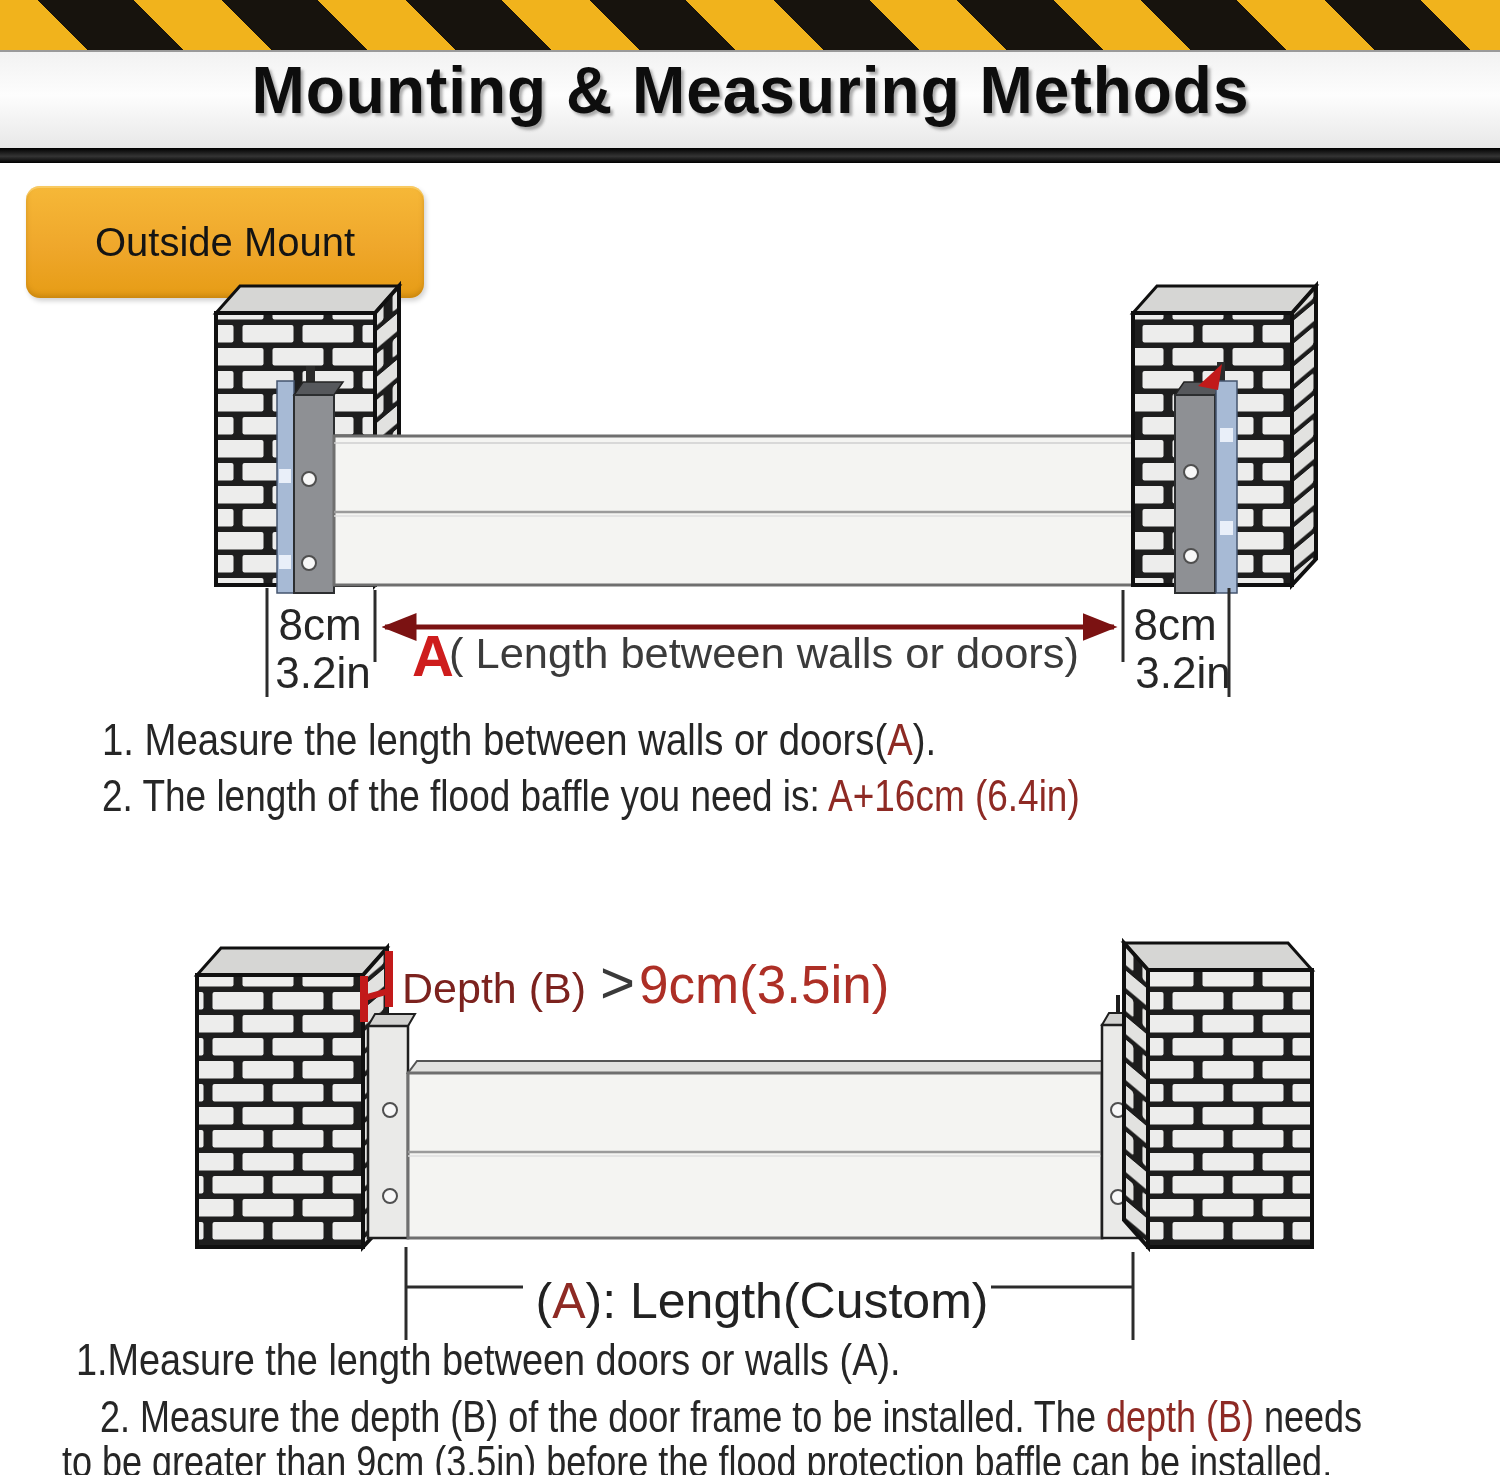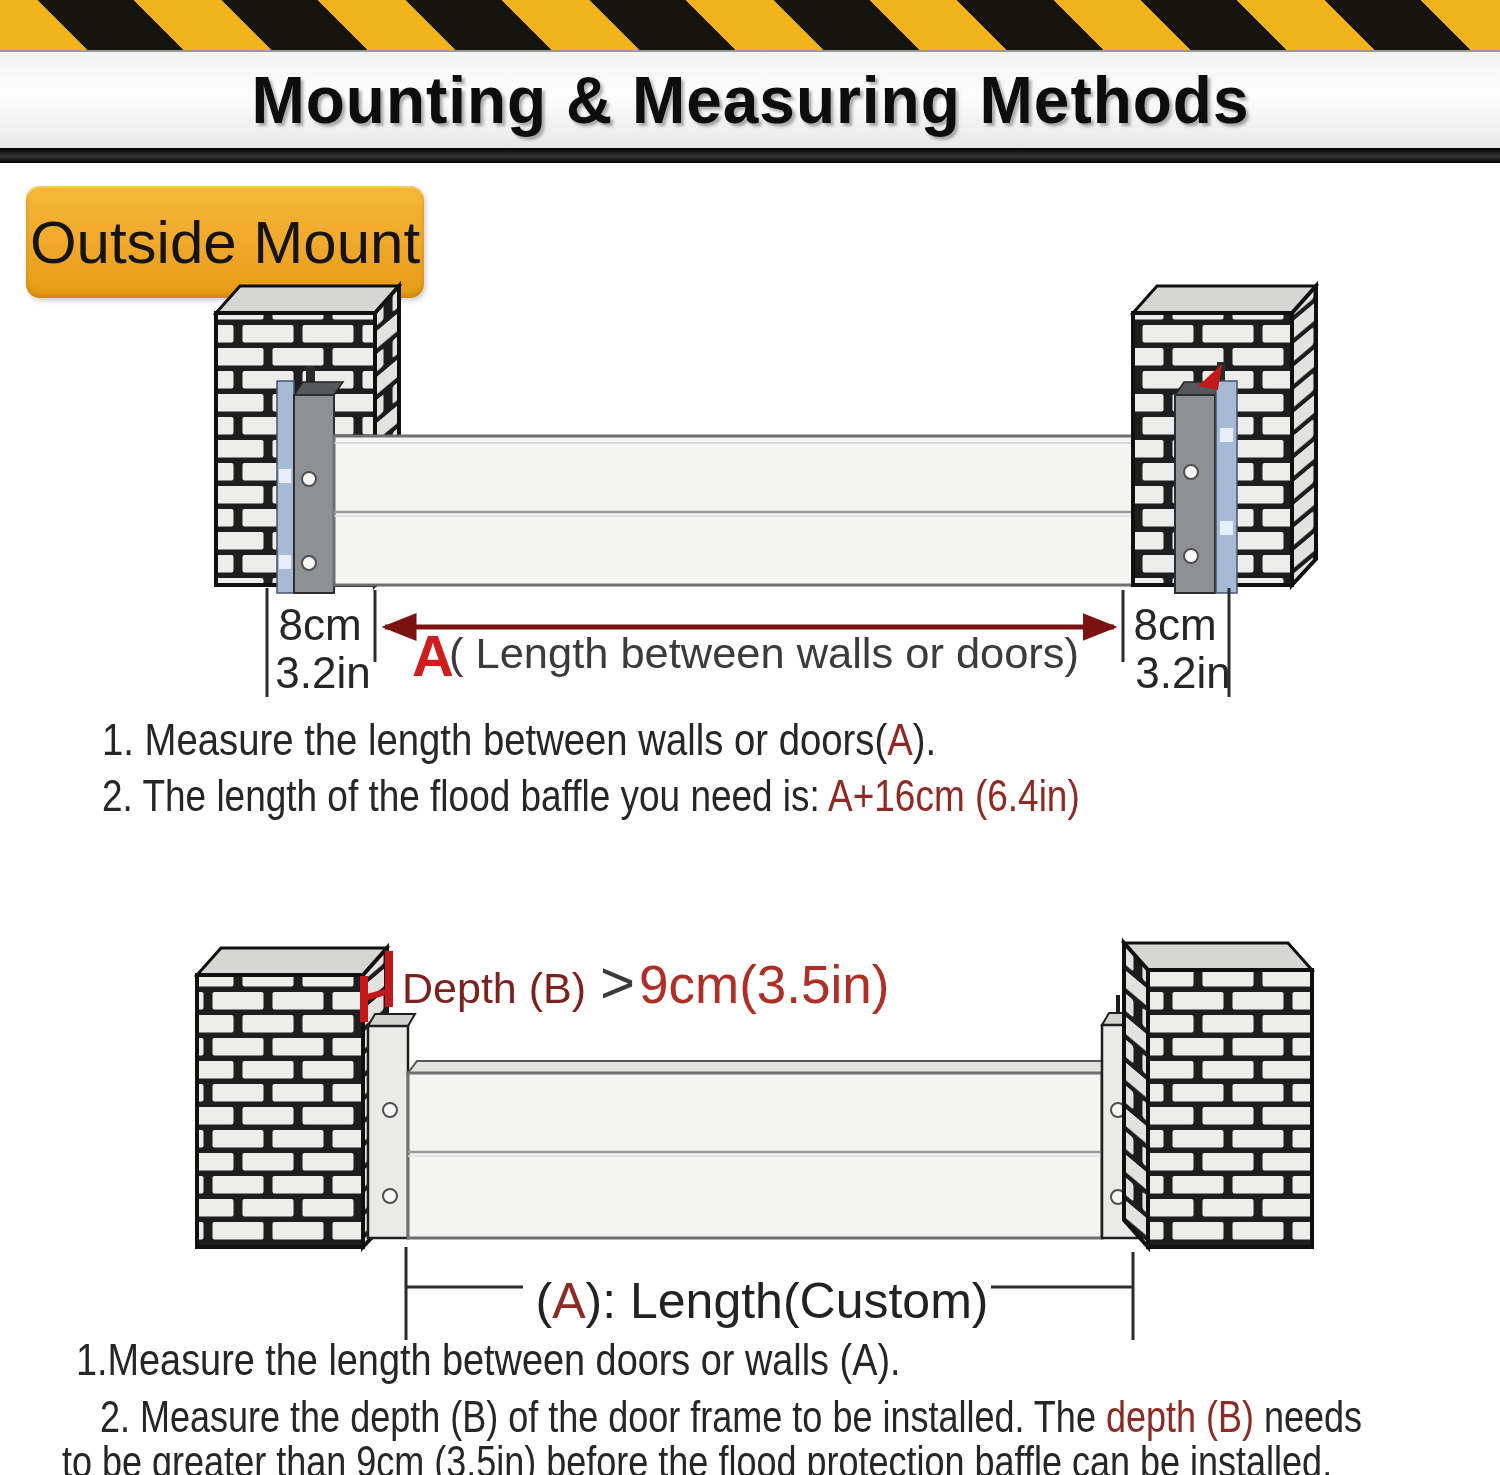--- a/index.html
+++ b/index.html
@@ -8,31 +8,31 @@
   .abs{position:absolute;}
 
   
   .stripe{left:0;top:0;width:1500px;height:50px;
     background:repeating-linear-gradient(45deg,
       var(--stripe-yellow,#f1b31c) 0 62px,
       #17130d 62px 130px);
     border-bottom:2px solid #9a9a9a;}
   .title-band{left:0;top:52px;width:1500px;height:96px;
     background:linear-gradient(180deg,#f2f2f2,#fdfdfd 45%,#e8e8e8);
-    display:flex;align-items:center;justify-content:center;}
+    display:flex;justify-content:center;}
   .page-title{font-size:66px;font-weight:700;color:#0d0d0d;letter-spacing:1px;
     transform:scaleX(0.97);white-space:nowrap;
     text-shadow:3px 3px 3px rgba(105,105,105,0.55);}
   .under-bar{left:0;top:148px;width:1500px;height:15px;
     background:linear-gradient(180deg,#000,#343434 55%,#000);}
 
   
   .badge{left:26px;width:398px;height:112px;border-radius:14px;
     display:flex;align-items:center;justify-content:center;
-    font-size:60px;color:#141414;white-space:nowrap;
+    font-size:40px;color:#141414;white-space:nowrap;
     background:linear-gradient(180deg,#f6b838,var(--badge-yellow,#efa72b) 55%,#e69c15);
     box-shadow:inset 0 2px 0 rgba(255,228,150,.45), inset 0 -3px 5px rgba(150,95,0,.35),
                2px 3px 5px rgba(0,0,0,.18);}
   .badge.outside{top:186px;}
   .badge.inside{top:838px;}
 
   
   .step{position:absolute;font-size:44px;color:#262626;white-space:nowrap;
         transform-origin:0 0;line-height:1.1;}
   .acc{color:var(--accent-red,#8e2a24);}

